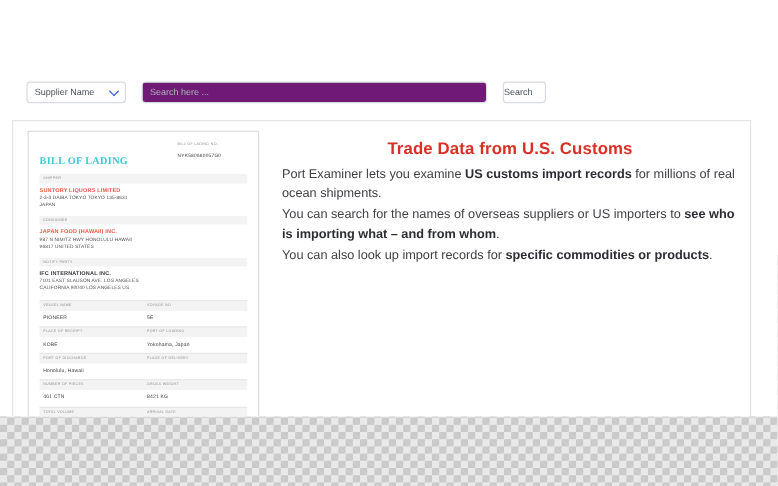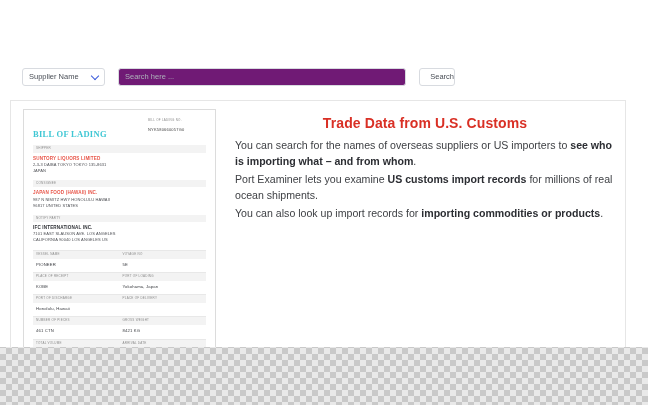--- a/index.html
+++ b/index.html
@@ -97,21 +97,21 @@
     line-height: 1;
   }
   .search-btn {
     width: 36px;
     height: 18px;
     border: 1px solid #d8dbe0;
     border-radius: 3px;
     background: #fff;
     display: flex;
     align-items: center;
-    justify-content: flex-end;
+    justify-content: flex-start;
   }
   .search-btn span {
     font-size: 7.5px;
     color: #4a4f57;
     line-height: 1;
   }
 
   
   .content-panel {
     position: absolute;
@@ -371,22 +371,22 @@
               </td>
         </tr>
       </tbody>
         </table>
 
     </div>
 
     <div class="intro">
       <h2>Trade Data from U.S. Customs</h2>
 
+      <p><span>Port Examiner lets you examine </span><b>US customs import records</b><span> for millions of real ocean shipments.</span></p>
+
       <p><span>You can search for the names of overseas suppliers or US importers to </span><b>see who is importing what – and from whom</b><span>.</span></p>
 
-      <p><span>Port Examiner lets you examine </span><b>US customs import records</b><span> for millions of real ocean shipments.</span></p>
-
-      <p><span>You can also look up import records for </span><b>importing commodities or products</b><span>.</span></p>
+      <p><span>You can also look up import records for </span><b>specific commodities or products</b><span>.</span></p>
 
     </div>
 
   </div>
 </div>
 
 </body></html>

